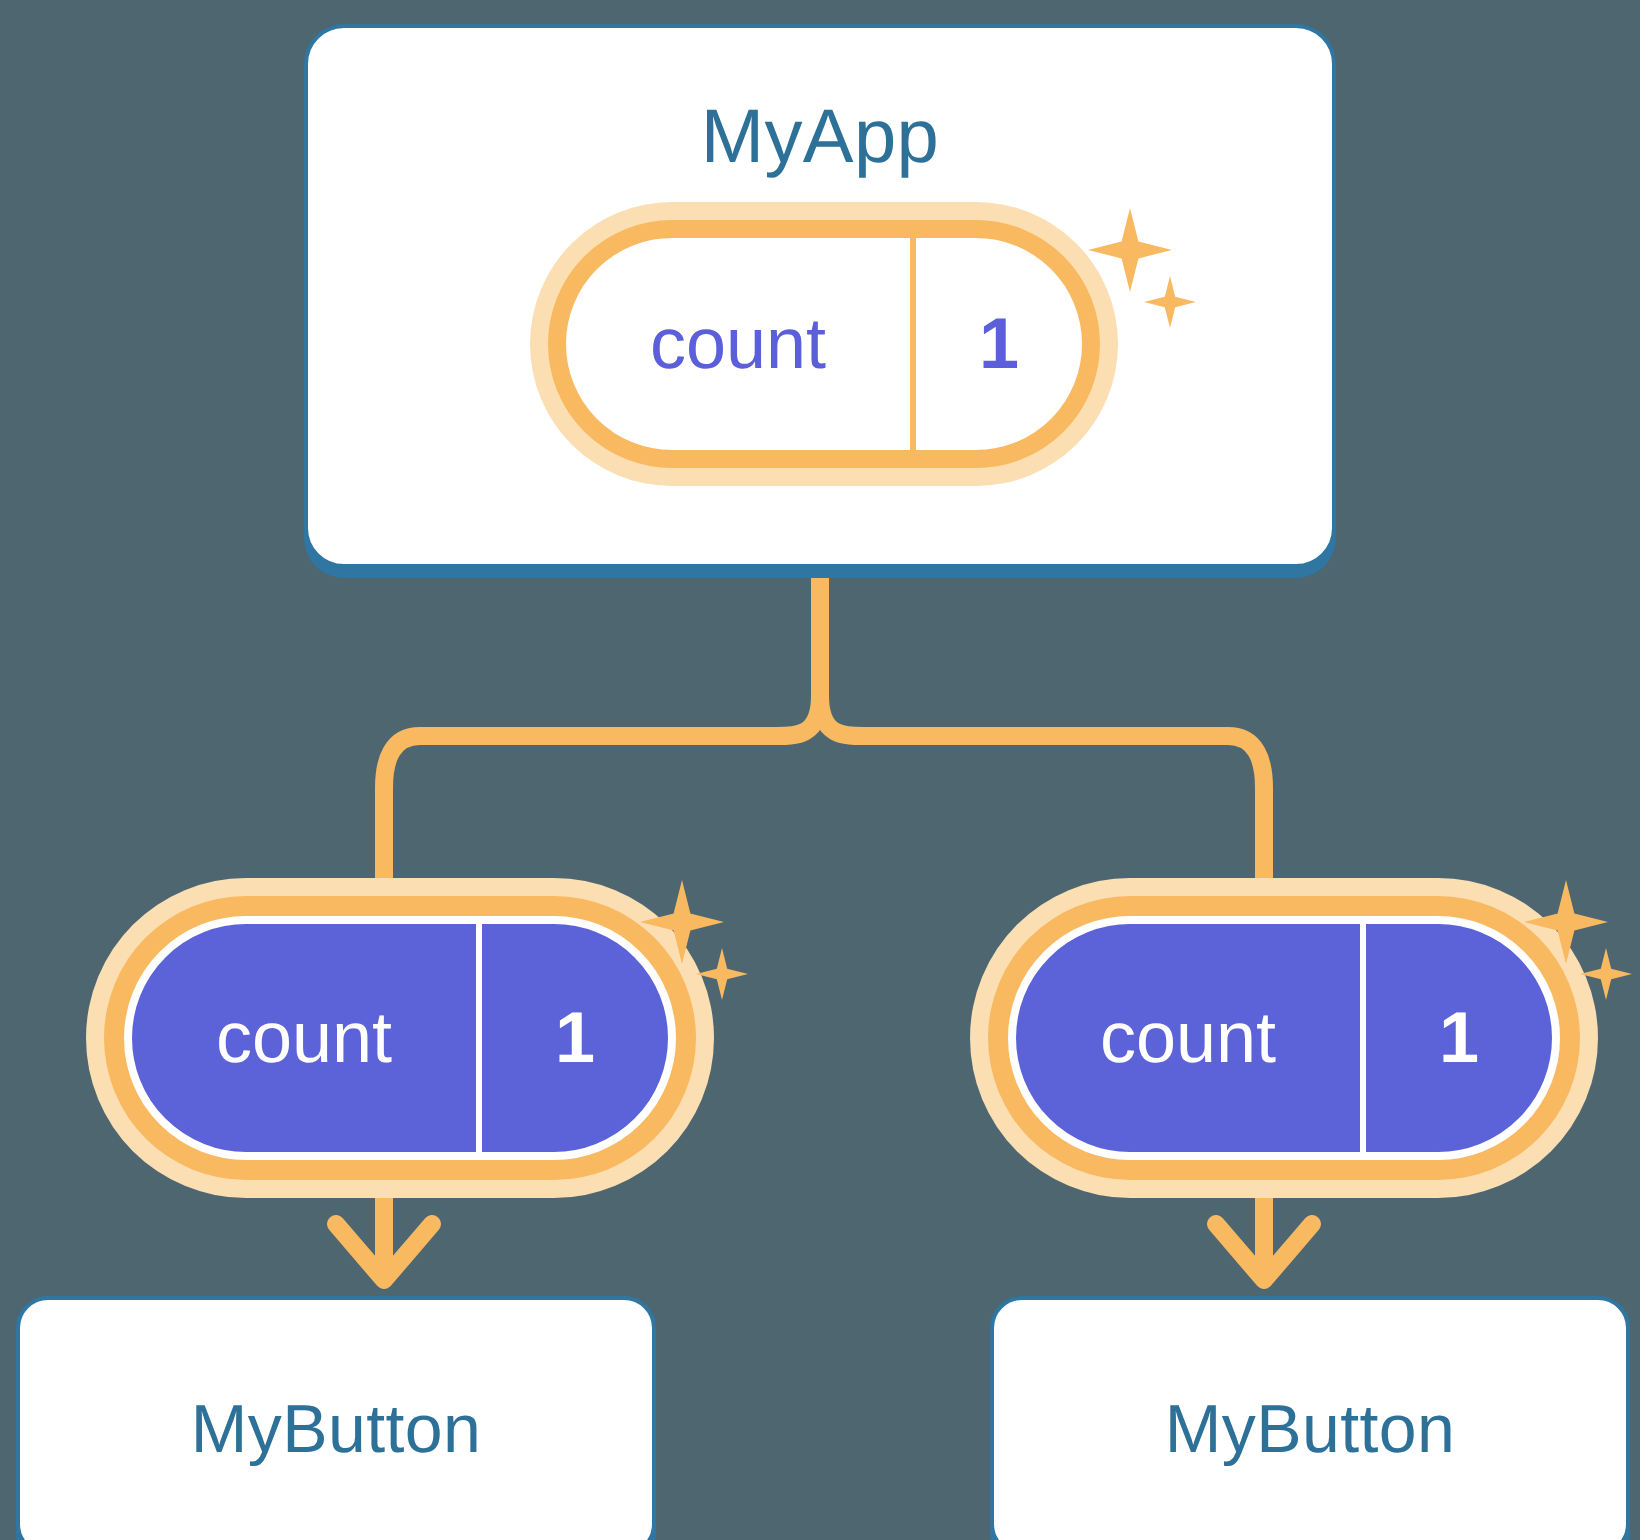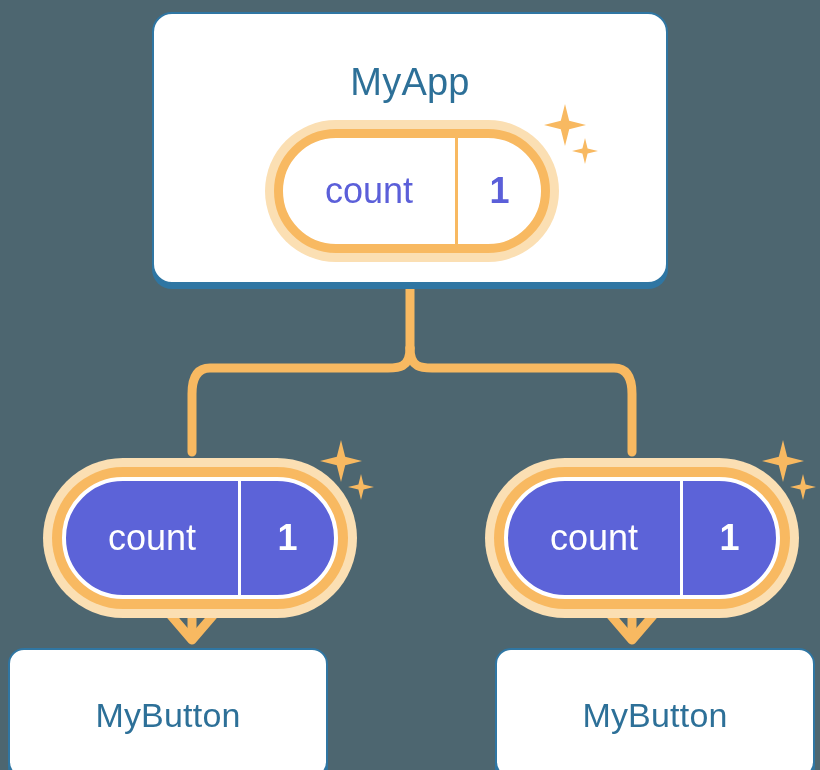--- a/index.html
+++ b/index.html
@@ -47,42 +47,41 @@
 
   #app-card {
     left: 152px;
     top: 12px;
     width: 516px;
     height: 272px;
     border-radius: 20px;
   }
   #app-card .card-title {
     font-size: 38px;
-    margin-top: 46px;
+    margin-top: 33px;
     line-height: 44px;
   }
 
   .button-card {
     width: 320px;
     height: 130px;
     top: 648px;
     border-radius: 16px;
   }
   #button-card-left  { left: 8px; }
   #button-card-right { left: 495px; }
   .button-card .card-title {
     font-size: 34px;
     line-height: 130px;
     margin: 0;
   }
 
   
   .pill-wrap {
     position: absolute;
-    margin-top: 19px;
   }
   .pill {
     position: relative;
     display: flex;
     align-items: stretch;
     box-sizing: border-box;
     border-radius: 999px;
   }
 
   

